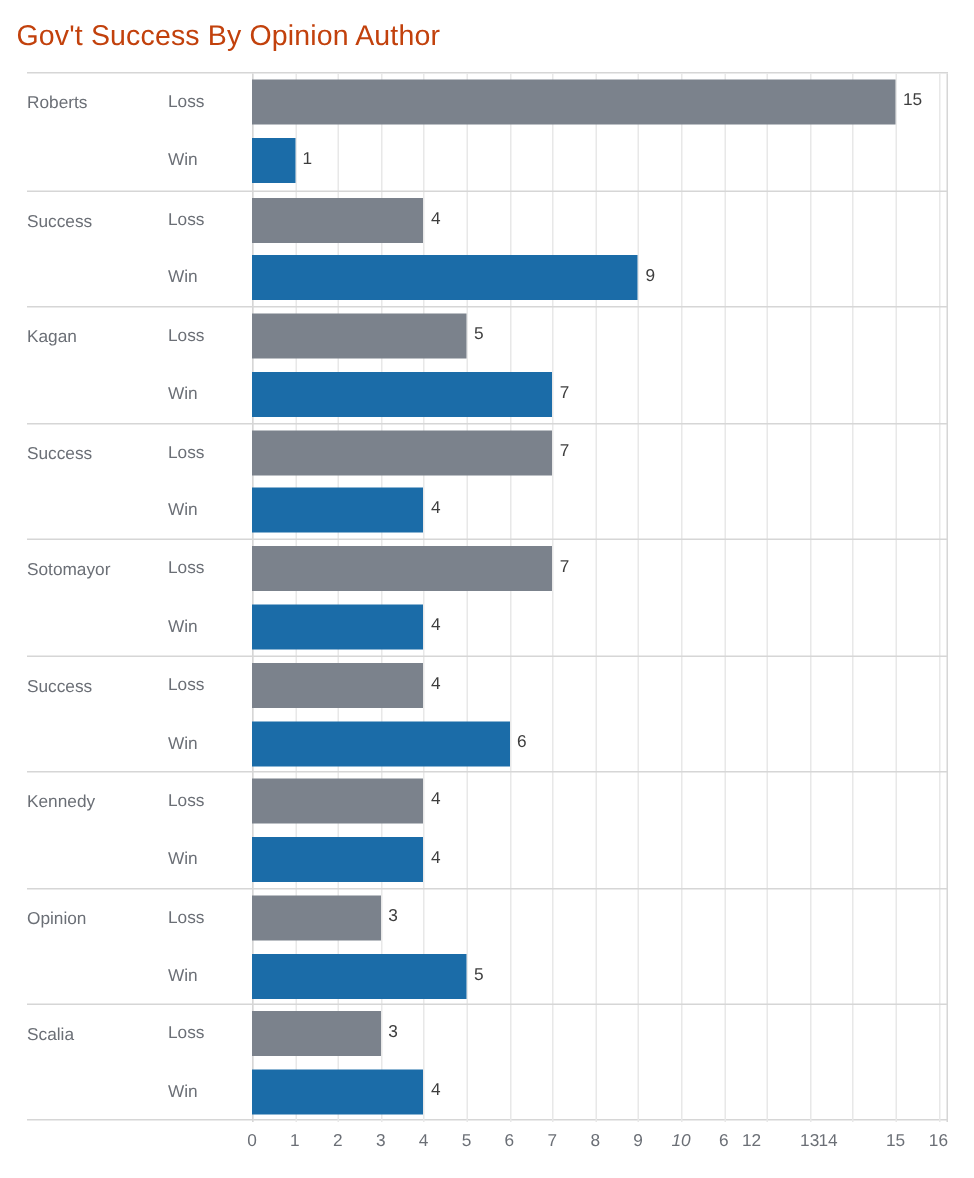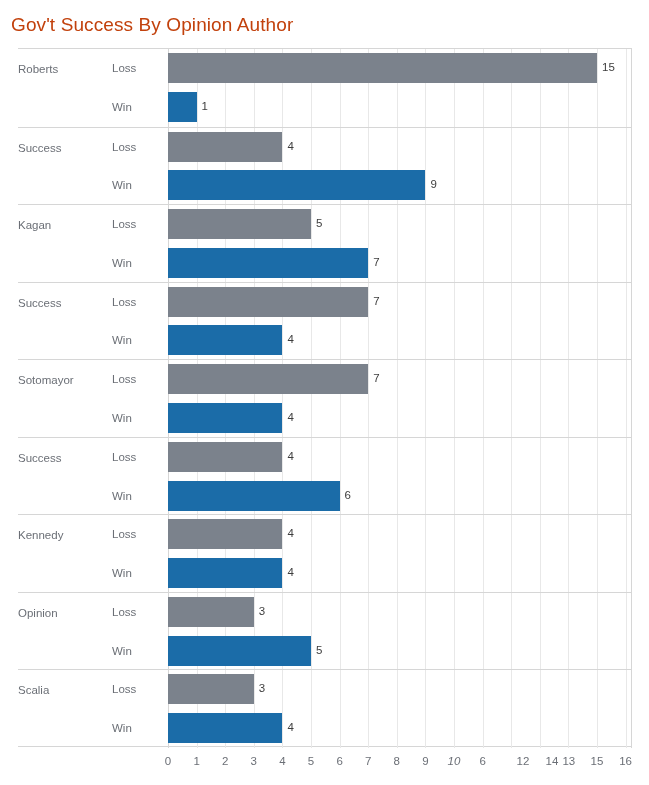--- a/index.html
+++ b/index.html
@@ -312,20 +312,20 @@
       <div class="tick-label" style="left: 207.2px;">2</div>
       <div class="tick-label" style="left: 235.8px;">3</div>
       <div class="tick-label" style="left: 264.4px;">4</div>
       <div class="tick-label" style="left: 293px;">5</div>
       <div class="tick-label" style="left: 321.6px;">6</div>
       <div class="tick-label" style="left: 350.2px;">7</div>
       <div class="tick-label" style="left: 378.8px;">8</div>
       <div class="tick-label" style="left: 407.4px;">9</div>
       <div class="tick-label" style="left: 436px; font-style: italic;">10</div>
       <div class="tick-label" style="left: 464.6px;">6</div>
-      <div class="tick-label" style="left: 505px;">12</div>
-      <div class="tick-label" style="left: 521.8px; margin-left: 29px;">13</div>
+      <div class="tick-label" style="left: 483px;">12</div>
+      <div class="tick-label" style="left: 521.8px;">13</div>
       <div class="tick-label" style="left: 534px;">14</div>
       <div class="tick-label" style="left: 579px;">15</div>
       <div class="tick-label" style="left: 607.6px;">16</div>
     </div>
 
 </div>
 
 </body></html>

